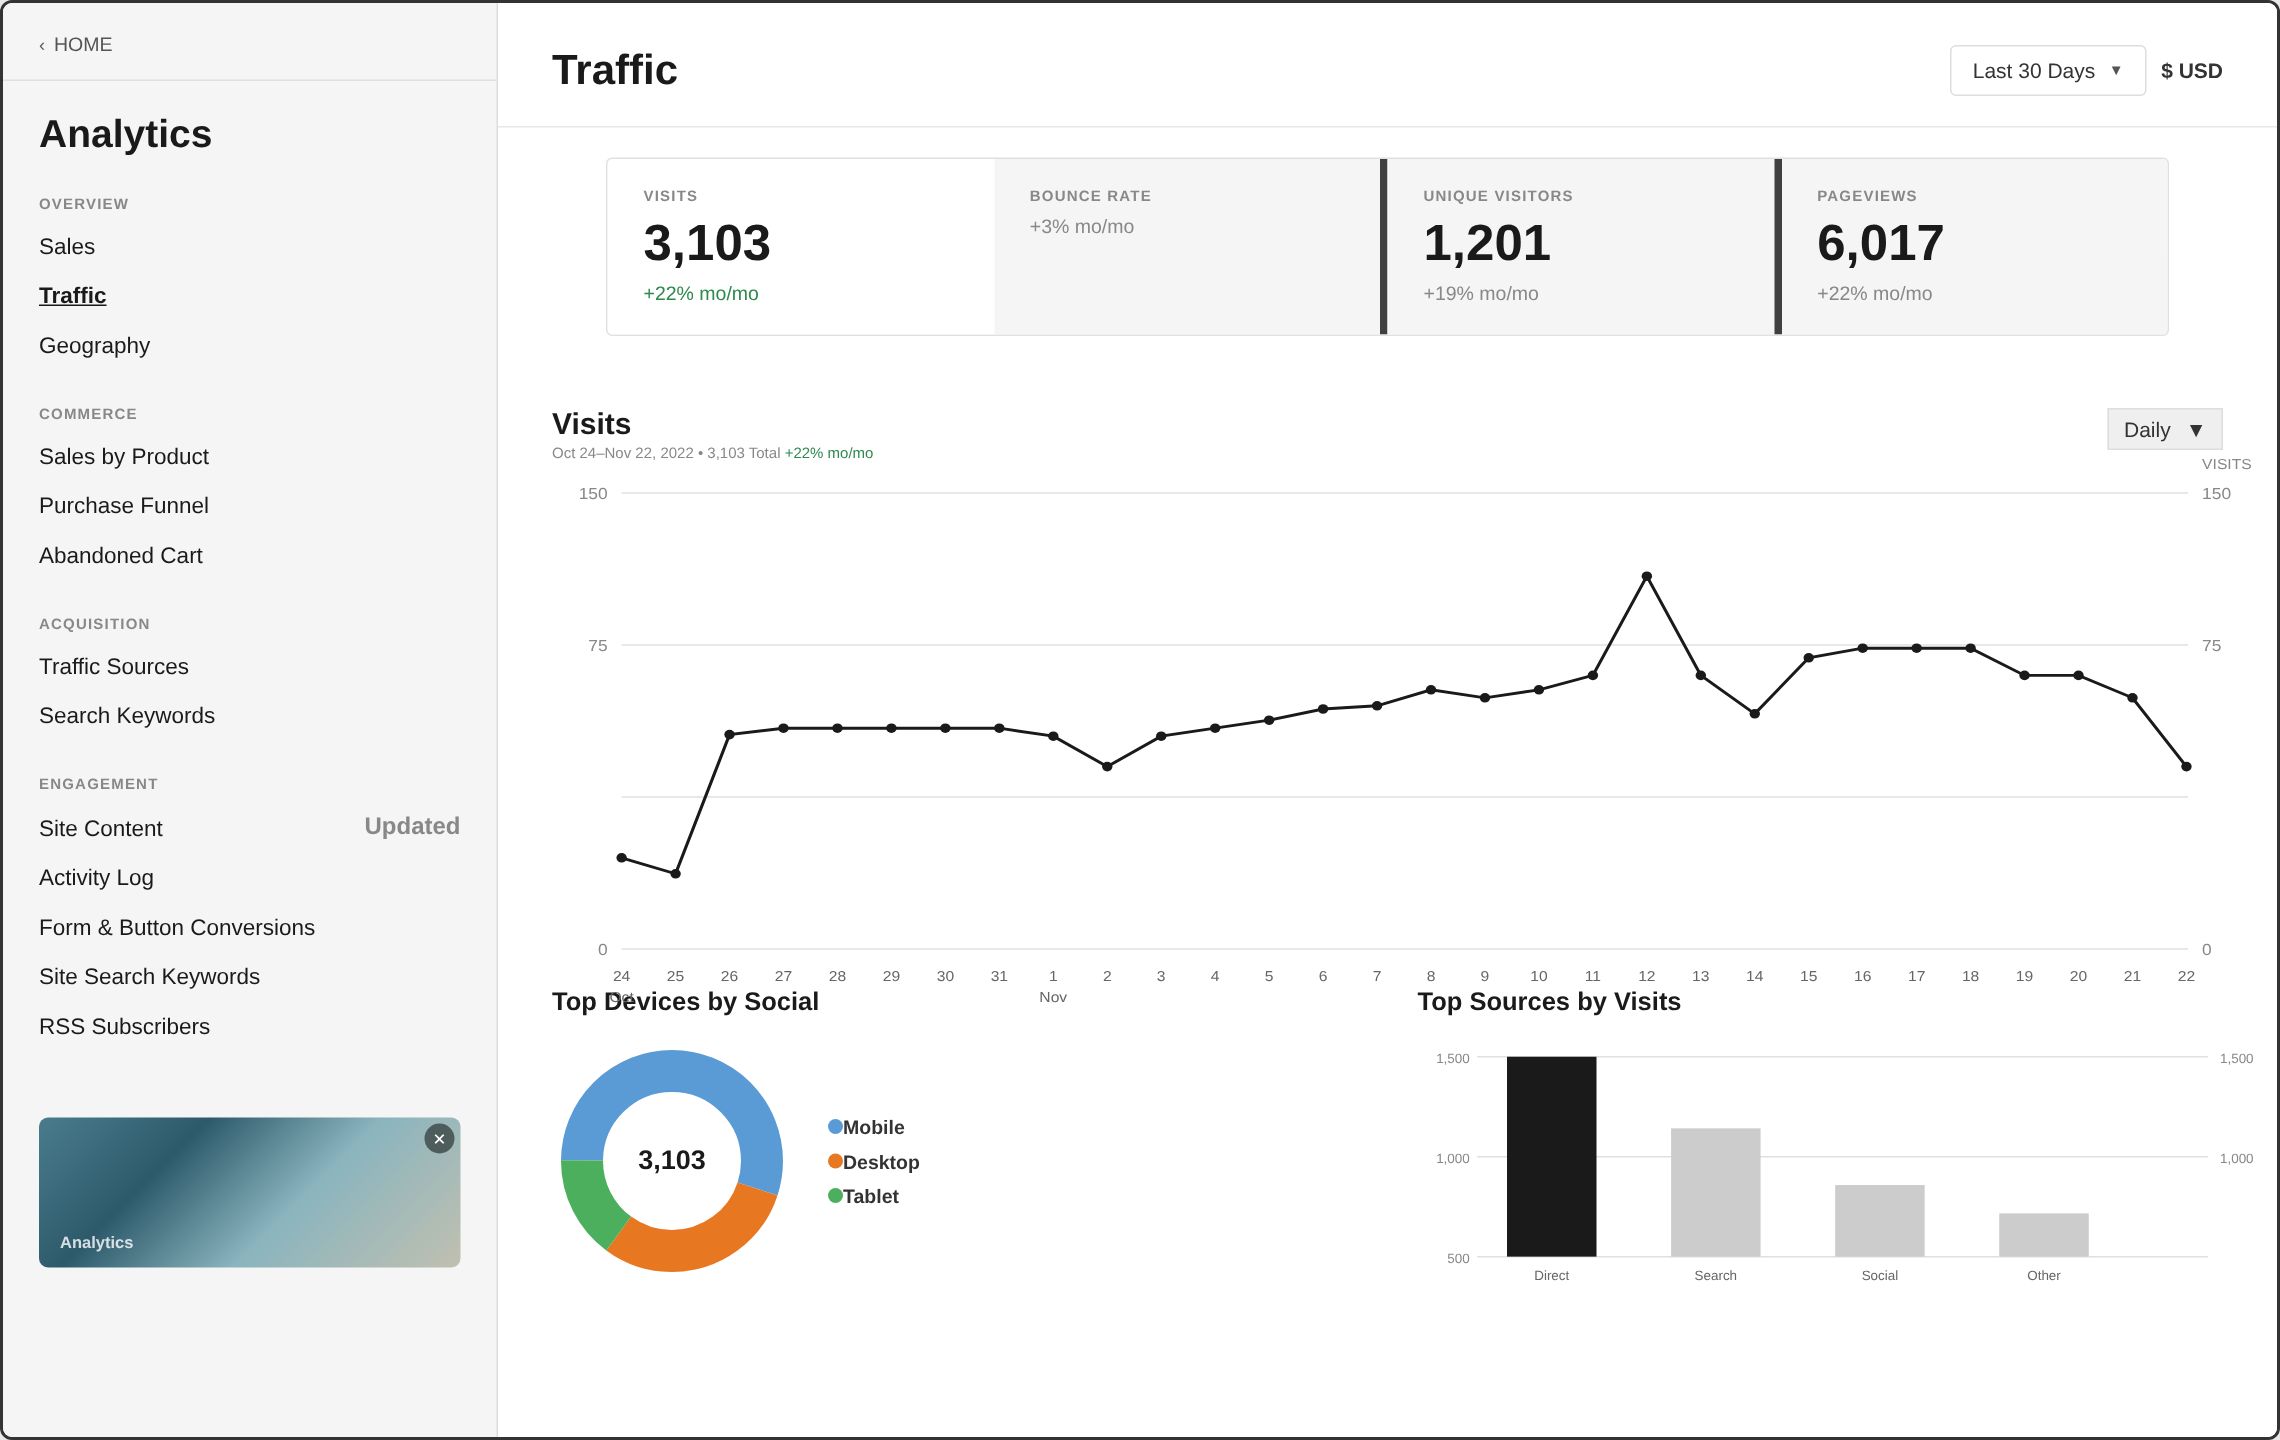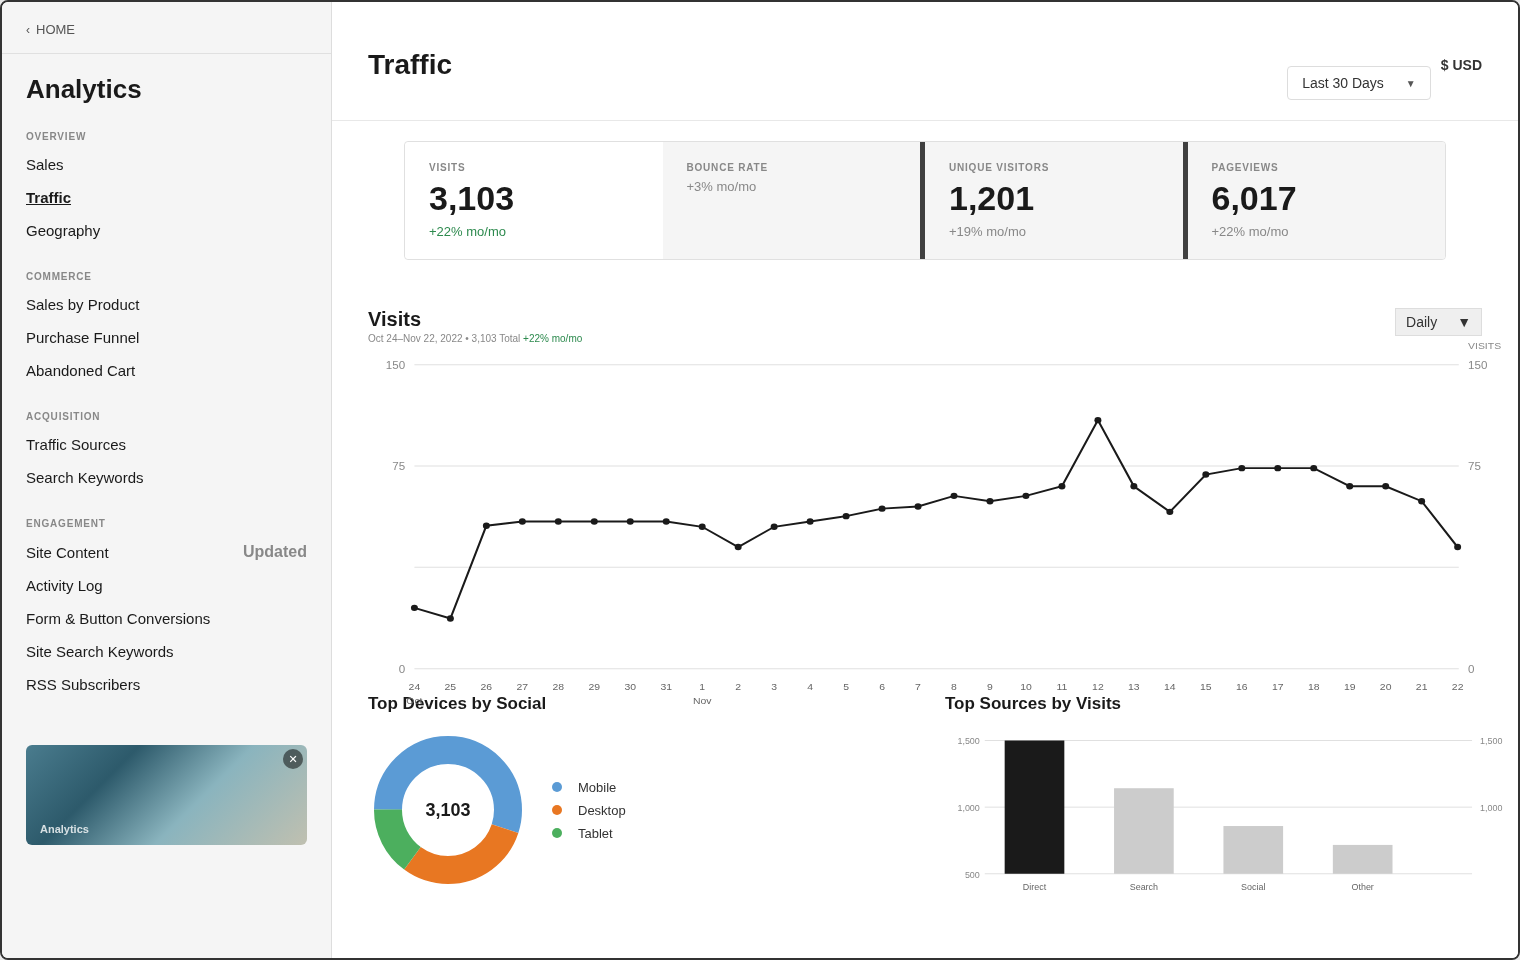--- a/index.html
+++ b/index.html
@@ -132,29 +132,28 @@
       color: #1a1a1a;
     }
     .header-controls {
       display: flex;
       align-items: center;
       gap: 10px;
     }
     .date-range-btn {
       display: flex;
       align-items: center;
-      gap: 22px;
+      gap: 9px;
       padding: 8px 14px;
       border: 1px solid #ddd;
       border-radius: 4px;
       background: #fff;
       cursor: pointer;
       font-size: 14px;
       color: #333;
-      margin-top: 36px;
     }
     .date-range-btn .chevron {
       font-size: 10px;
       color: #555;
     }
     .currency-label {
       font-size: 14px;
       color: #333;
       font-weight: 700;
     }
@@ -205,21 +204,21 @@
     }
     .chart-subtitle {
       font-size: 10px;
       color: #888;
       margin-top: 2px;
     }
     .chart-subtitle .highlight { color: #2d8a4e; font-weight: 500; }
     .chart-controls {
       display: flex;
       align-items: center;
-      gap: 20px;
+      gap: 10px;
       font-size: 14px;
       color: #333;
       border: 1px solid #ddd;
       padding: 5px 10px;
       border-radius: 0;
       cursor: pointer;
     }
     .line-chart-container {
       position: relative;
       width: 100%;
@@ -267,23 +266,24 @@
       color: #1a1a1a;
     }
     .donut-legend {
       display: flex;
       flex-direction: column;
       gap: 8px;
     }
     .legend-item {
       display: flex;
       align-items: center;
-      gap: 16px;
+      gap: 0;
       font-size: 13px;
       color: #333;
+      font-weight: bold;
     }
     .legend-dot {
       width: 10px;
       height: 10px;
       border-radius: 50%;
       flex-shrink: 0;
     }
     
     .bar-chart-wrap {
       position: relative;

